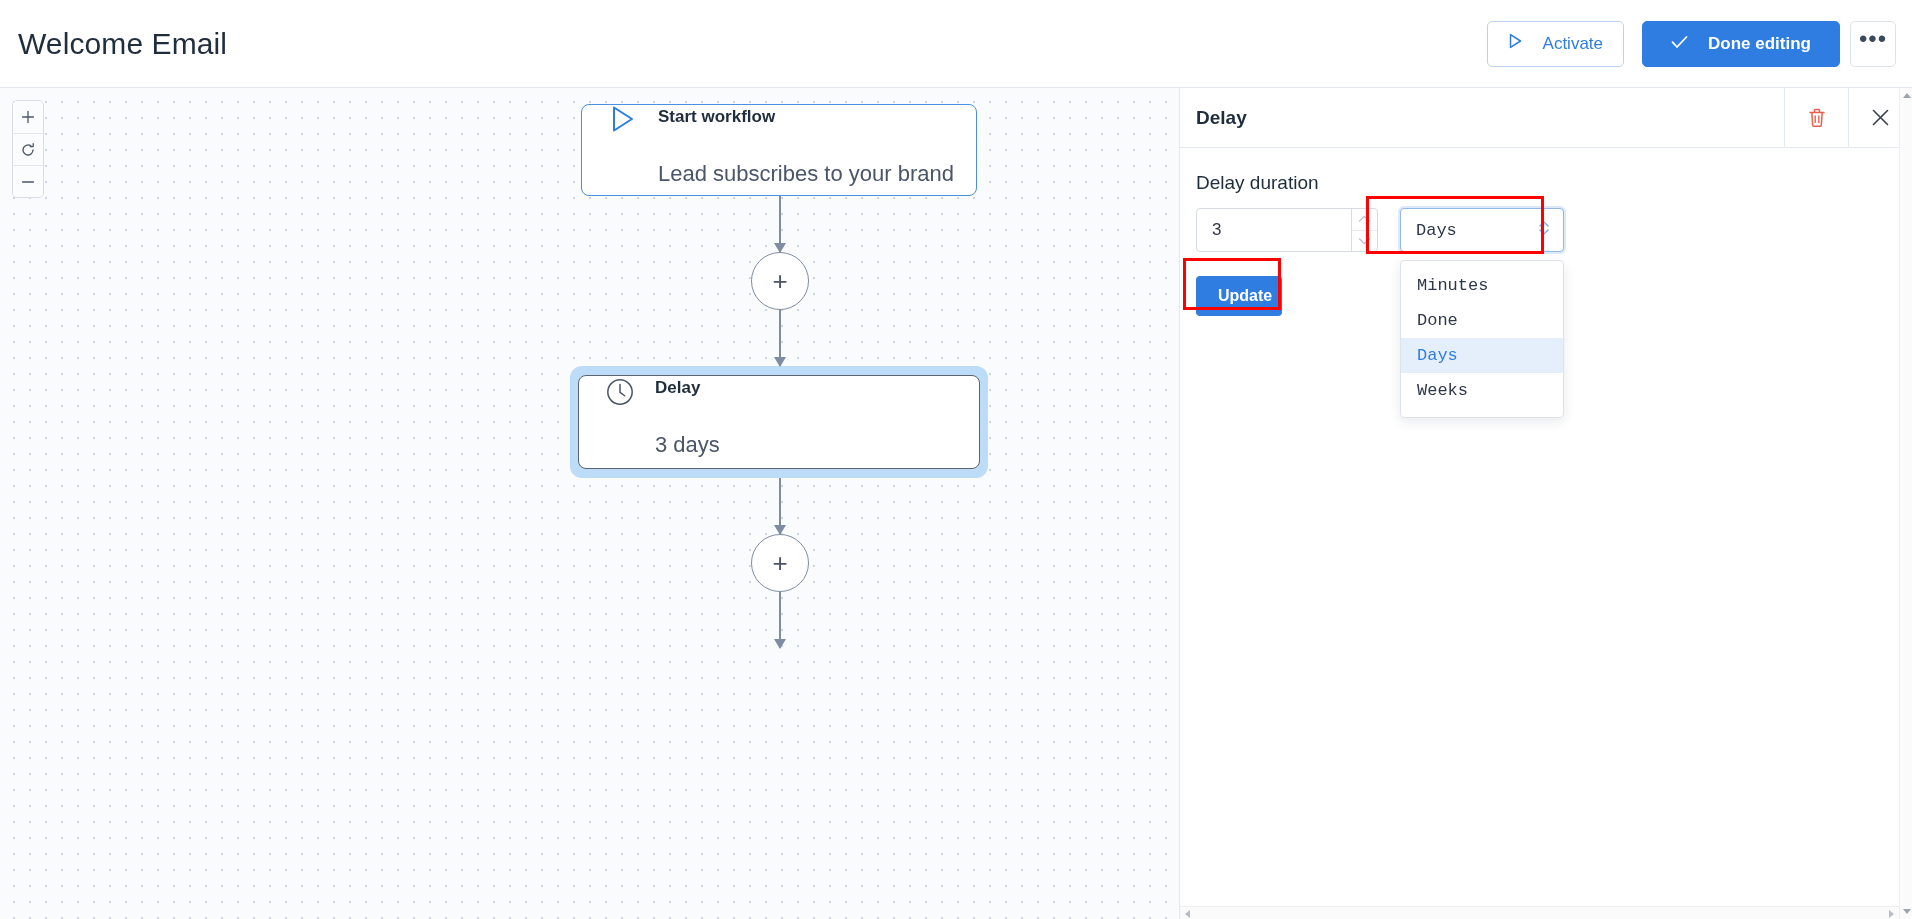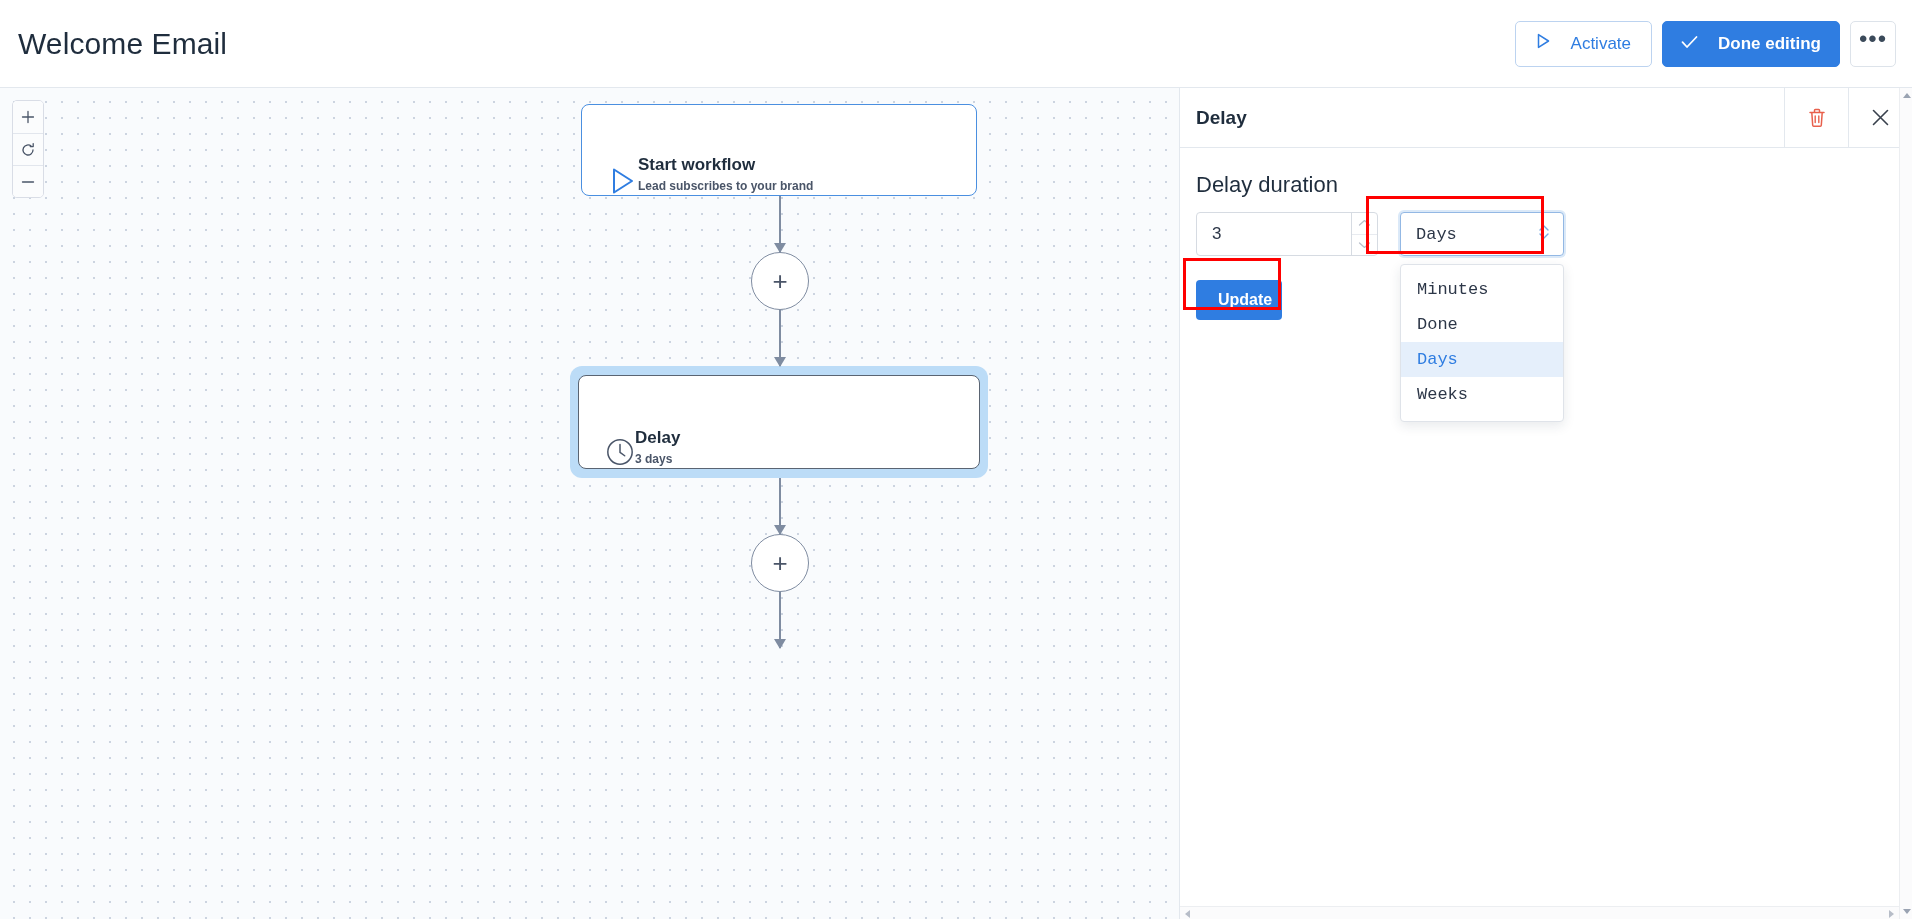--- a/index.html
+++ b/index.html
@@ -57,25 +57,26 @@
     white-space: nowrap;
   }
   .btn-outline {
     padding: 0 20px;
     background: #ffffff;
     border: 1px solid #bcd3f0;
     color: #2f7de1;
     font-weight: 400;
   }
   .btn-primary {
-    padding: 0 18px;
+    padding: 0 28px;
     background: #2f7de1;
     border: 1px solid #2f7de1;
     color: #ffffff;
     font-weight: 700;
+    margin-left: 8px;
   }
   .btn-ghost-square {
     width: 46px;
     padding: 0;
     background: #ffffff;
     border: 1px solid #dde3ea;
     color: #3b4a5a;
     font-size: 20px;
     letter-spacing: 1px;
   }
@@ -128,35 +129,37 @@
 
   .node-card {
     position: relative;
     width: 396px;
     margin-left: 11px;
     background: #ffffff;
     border: 1px solid #4a8fe0;
     border-radius: 8px;
     height: 92px;
     display: flex;
-    align-items: flex-end;
+    align-items: flex-start;
     padding-left: 26px;
+    gap: 20px;
     cursor: pointer;
   }
   .node-title {
     font-size: 17px;
     font-weight: 700;
     color: #1f2d3d;
     line-height: 1.45;
   }
   .node-sub {
-    font-size: 12px;
-    font-weight: 700;
+    font-size: 22px;
+    font-weight: 400;
     color: #4a5568;
     line-height: 1.45;
+    margin-top: 28px;
   }
   .node-icon { flex: 0 0 auto; display: flex; align-items: center; justify-content: center; width: 30px; }
 
   
   .node-selected-wrap {
     width: 418px;
     margin-left: 0;
     background: #bcdcf7;
     border-radius: 12px;
     padding: 9px 8px;
@@ -235,21 +238,21 @@
     width: 64px;
     display: flex;
     align-items: center;
     justify-content: center;
     border-left: 1px solid #e3e8ee;
     cursor: pointer;
   }
 
   .panel-body { padding: 24px 16px 0 16px; position: relative; }
   .field-label {
-    font-size: 22px;
+    font-size: 19px;
     color: #1f2d3d;
     margin-bottom: 14px;
   }
   .field-row { display: flex; align-items: flex-start; gap: 22px; }
 
   .number-input {
     width: 182px;
     height: 44px;
     border: 1px solid #d6dbe2;
     border-radius: 4px;

